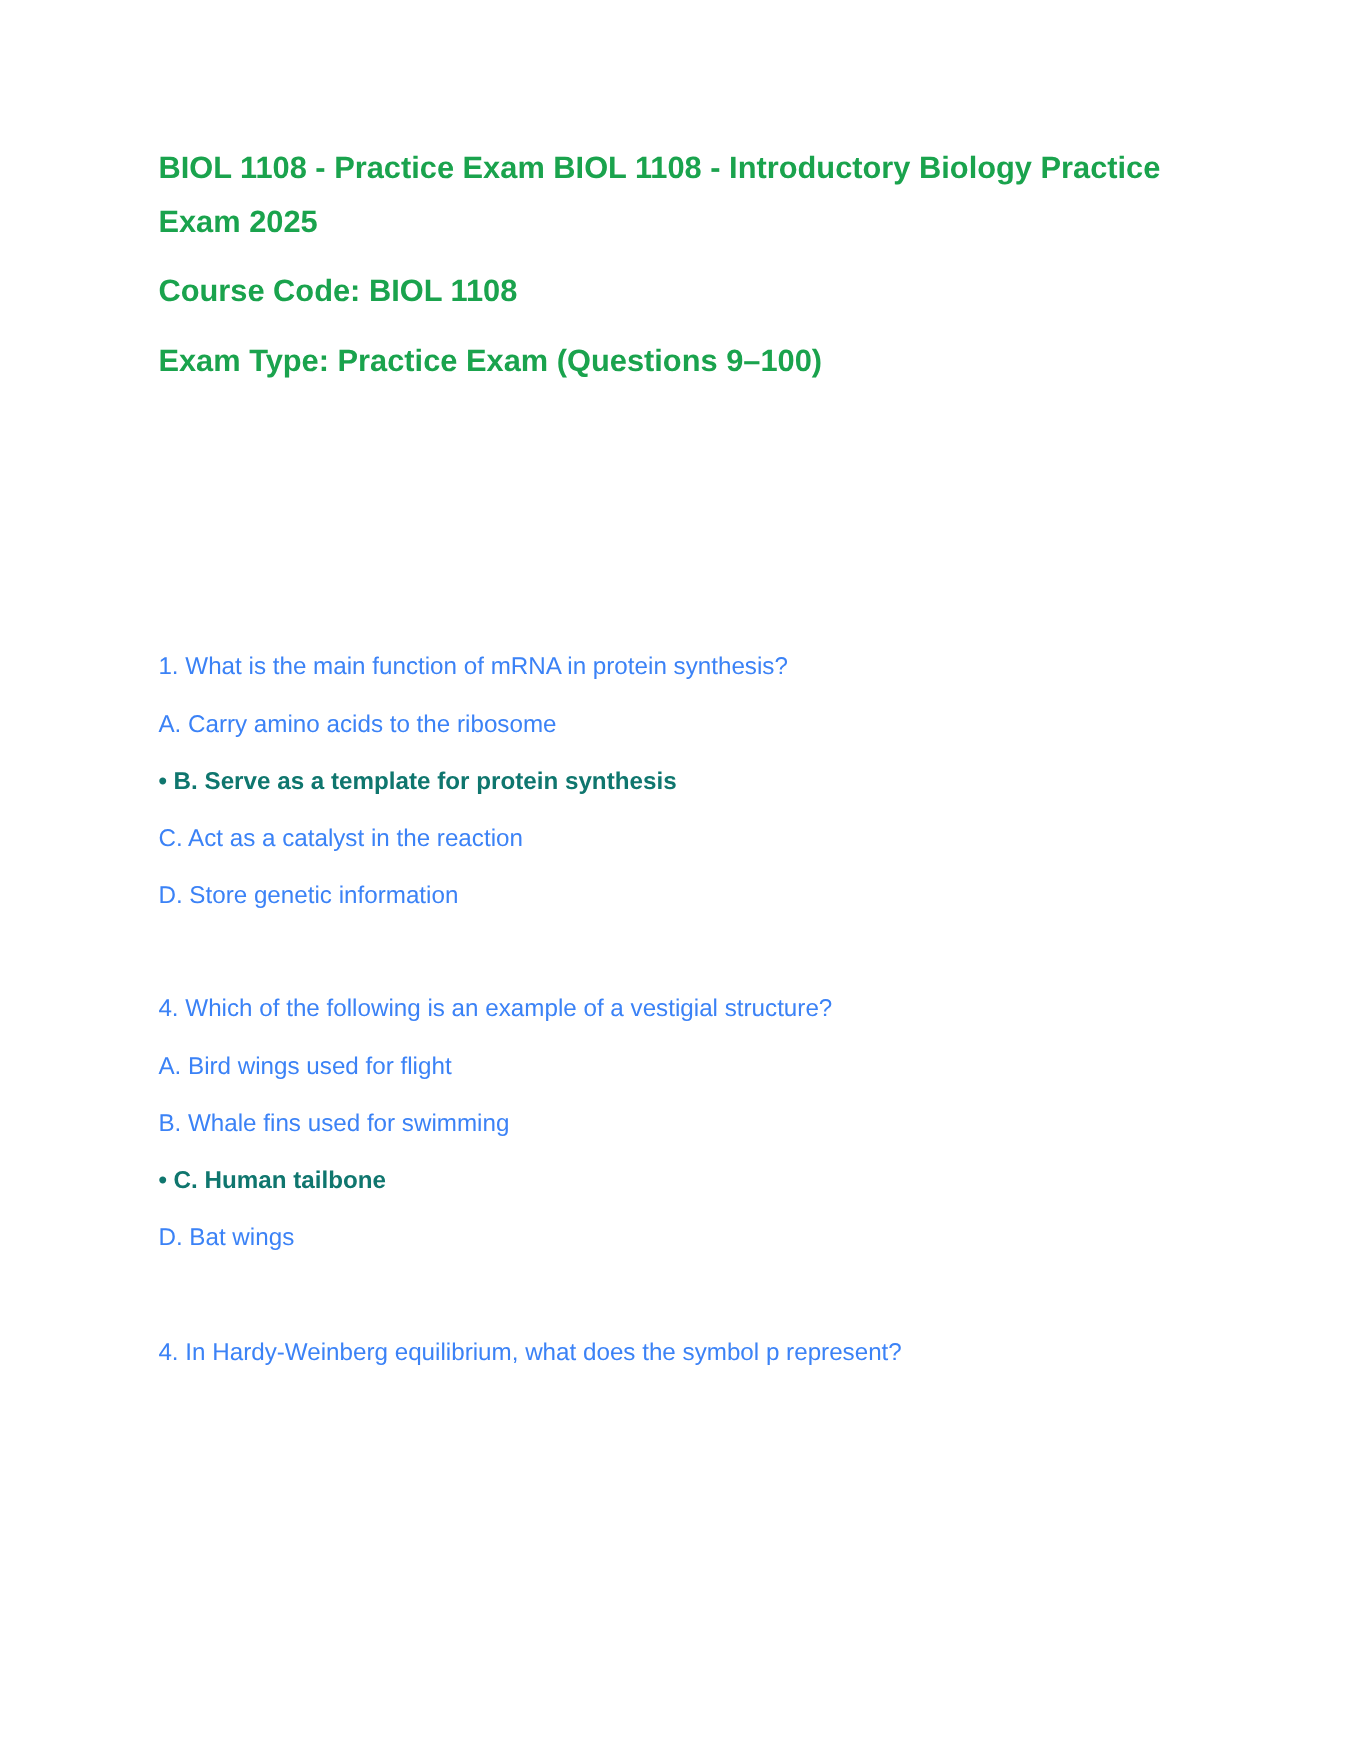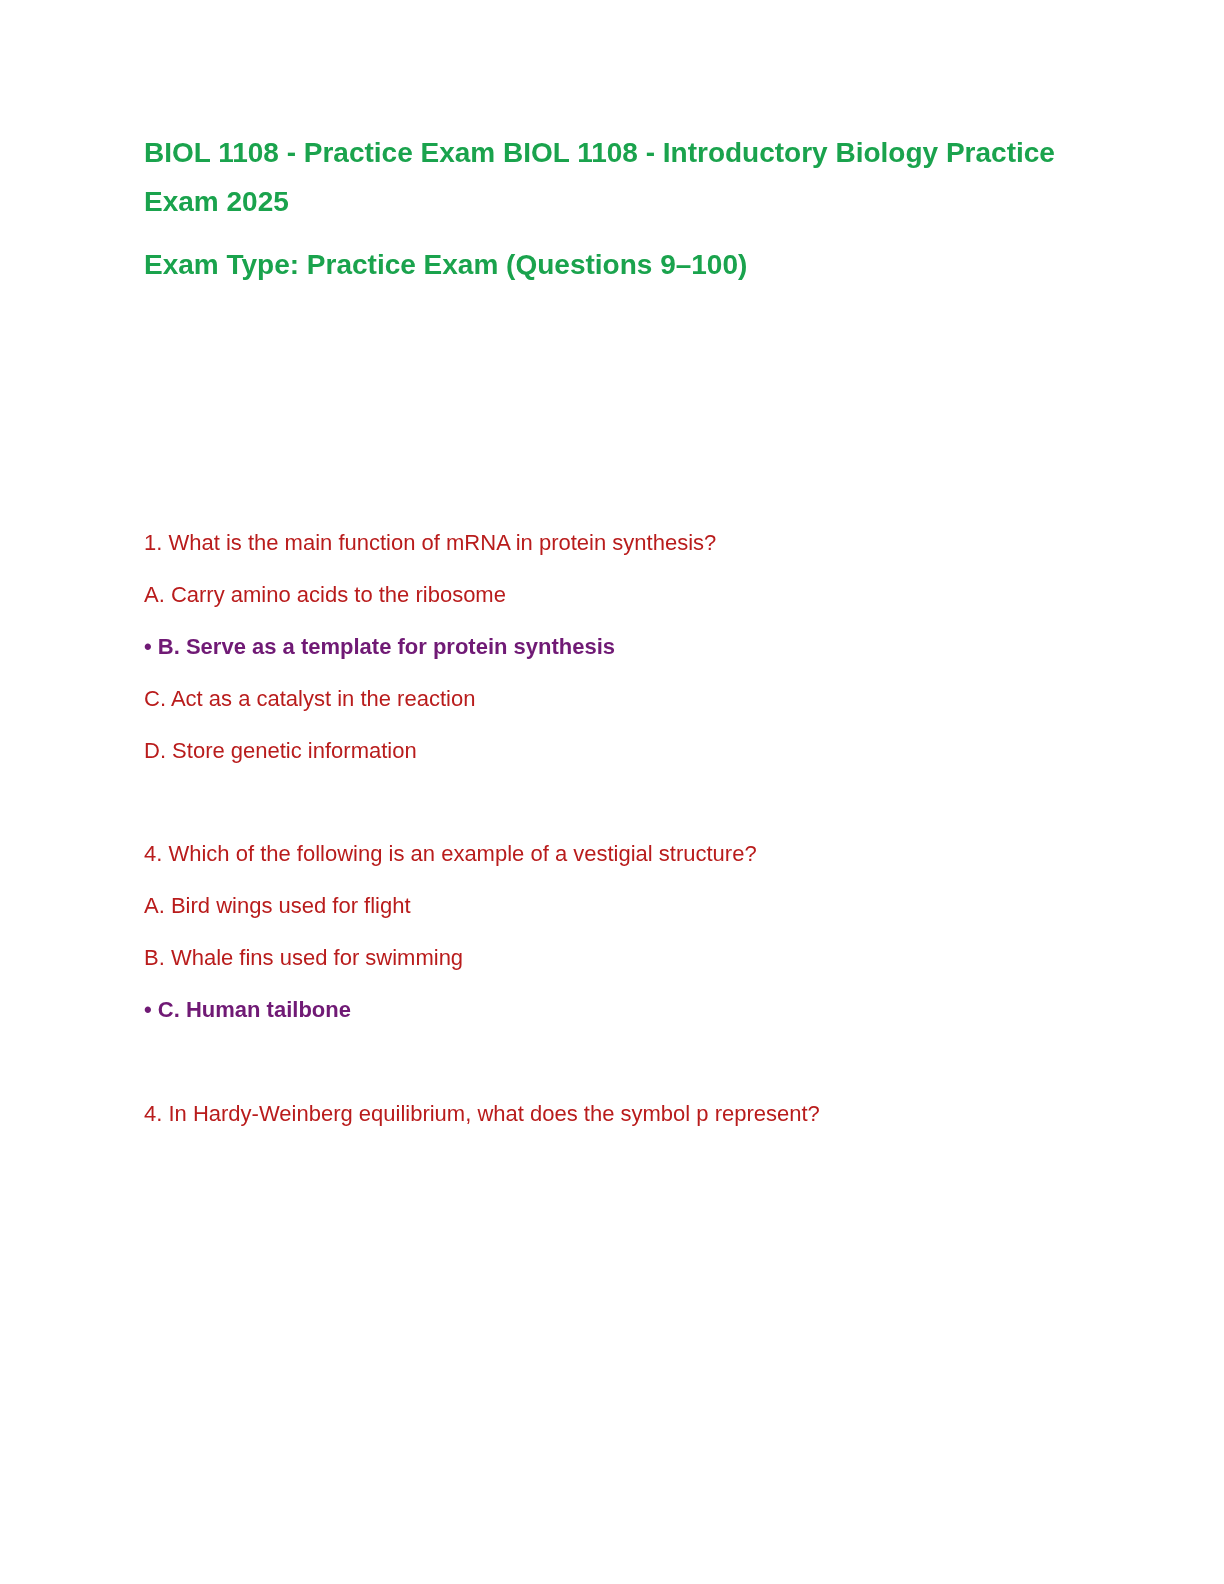--- a/index.html
+++ b/index.html
@@ -29,57 +29,59 @@
     max-width: 940px;
   }
   
   .questions {
     margin-top: 238px;
   }
   .questions p {
     margin: 0 0 20px 0;
     font-size: 22px;
     line-height: 1.45;
-    color: #b91c1c;
+    color: #3b82f6;
     font-weight: 400;
     max-width: 940px;
   }
   .question {
     margin-bottom: 72px;
   }
   .questions p.answer {
-    color: #701a75;
+    color: #0f766e;
     font-weight: 700;
   }
 </style>
 </head>
 <body>
 
 <div class="page">
 
   <div class="header">
     <p class="h">BIOL 1108 - Practice Exam BIOL 1108 - Introductory Biology Practice Exam 2025</p>
+    <p class="h">Course Code: BIOL 1108</p>
     <p class="h">Exam Type: Practice Exam (Questions 9–100)</p>
   </div>
 
   <div class="questions">
 
     <div class="question">
       <p>1. What is the main function of mRNA in protein synthesis?</p>
       <p>A. Carry amino acids to the ribosome</p>
       <p class="answer">• B. Serve as a template for protein synthesis</p>
       <p>C. Act as a catalyst in the reaction</p>
       <p>D. Store genetic information</p>
     </div>
 
     <div class="question">
       <p>4. Which of the following is an example of a vestigial structure?</p>
       <p>A. Bird wings used for flight</p>
       <p>B. Whale fins used for swimming</p>
       <p class="answer">• C. Human tailbone</p>
+      <p>D. Bat wings</p>
     </div>
 
     <div class="question">
       <p>4. In Hardy-Weinberg equilibrium, what does the symbol p represent?</p>
     </div>
 
   </div>
 
 </div>
 

